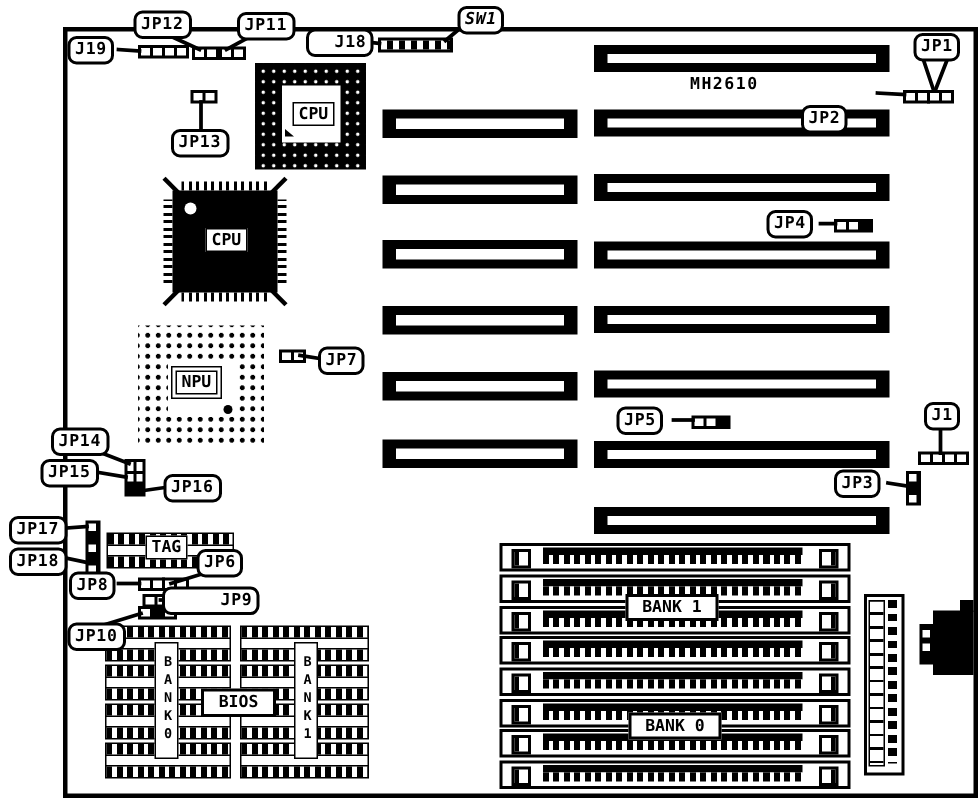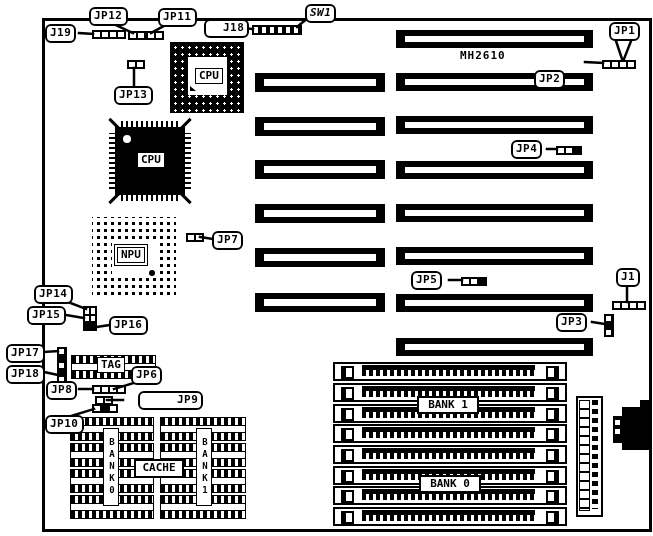--- a/index.html
+++ b/index.html
@@ -170,21 +170,21 @@
       <div class="pins"></div>
     </div>
   <div class="dip" style="left:160px;top:495px;width:86px;">
       <div class="pins"></div>
       <div class="dipbody"></div>
       <div class="pins"></div>
     </div>
 
   <div class="vlabel" style="left:103px;top:428px;width:14px;height:76px;">BANK0</div>
   <div class="vlabel" style="left:196px;top:428px;width:14px;height:76px;">BANK1</div>
-  <div class="banklbl" style="left:134px;top:459px;width:46px;height:15px;">CACHE</div>
+  <div class="banklbl" style="left:134px;top:459px;width:46px;height:15px;">BIOS</div>
 
   <div class="simm" style="left:333px;top:362px;width:230px;height:15px;">
       <div class="latch l"></div>
       <div class="latch r"></div>
       <div class="comb">
         <div class="bar"></div>
         <div class="teeth"></div>
       </div>
     </div>
   <div class="simm" style="left:333px;top:383px;width:230px;height:15px;">
@@ -387,16 +387,16 @@
   <div class="lbl" style="left:411px;top:271px;">JP5</div>
   <div class="lbl" style="left:616px;top:268px;">J1</div>
   <div class="lbl" style="left:556px;top:313px;">JP3</div>
   <div class="lbl" style="left:34px;top:285px;">JP14</div>
   <div class="lbl" style="left:27px;top:306px;">JP15</div>
   <div class="lbl" style="left:109px;top:316px;">JP16</div>
   <div class="lbl" style="left:6px;top:344px;">JP17</div>
   <div class="lbl" style="left:6px;top:365px;">JP18</div>
   <div class="lbl" style="left:46px;top:381px;">JP8</div>
   <div class="lbl" style="left:131px;top:366px;">JP6</div>
-  <div class="lbl" style="left:138px;top:391px;padding-left:37px;">JP9</div>
+  <div class="lbl" style="left:108px;top:391px;padding-left:37px;">JP9</div>
   <div class="lbl" style="left:45px;top:415px;">JP10</div>
 
 </div>
 
 </body></html>

